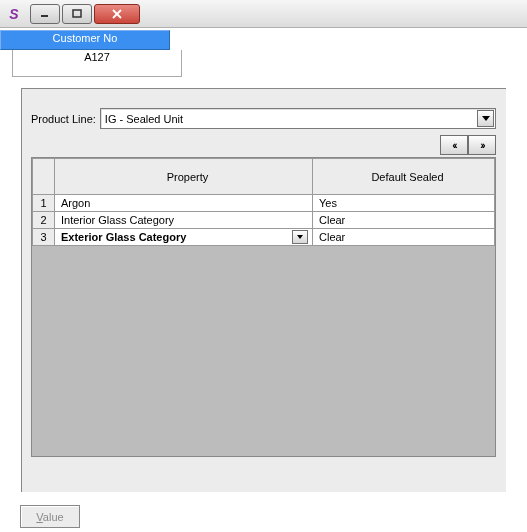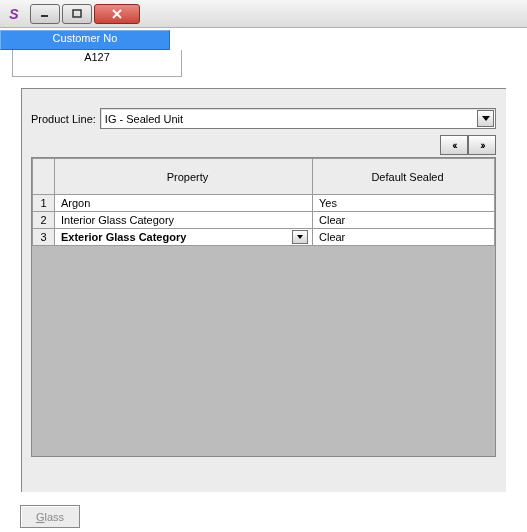--- a/index.html
+++ b/index.html
@@ -298,16 +298,16 @@
             <td class="cell">Clear</td>
           </tr>
         </tbody>
     </table>
   </div>
 
 </div>
 
 <div class="bottom-bar">
   <div class="btn disabled">
-    <span class="underline-first">Glass</span>
+    <span class="underline-first">Value</span>
   </div>
   <div class="spacer"></div>
 </div>
 
 </body></html>

